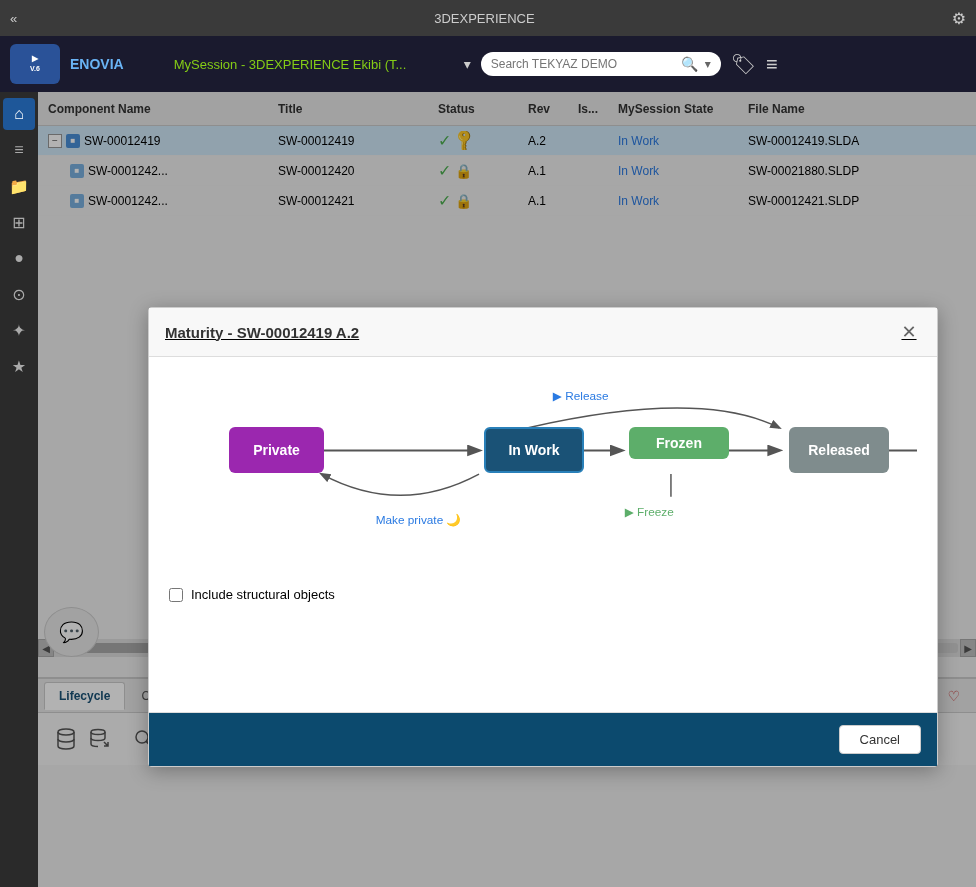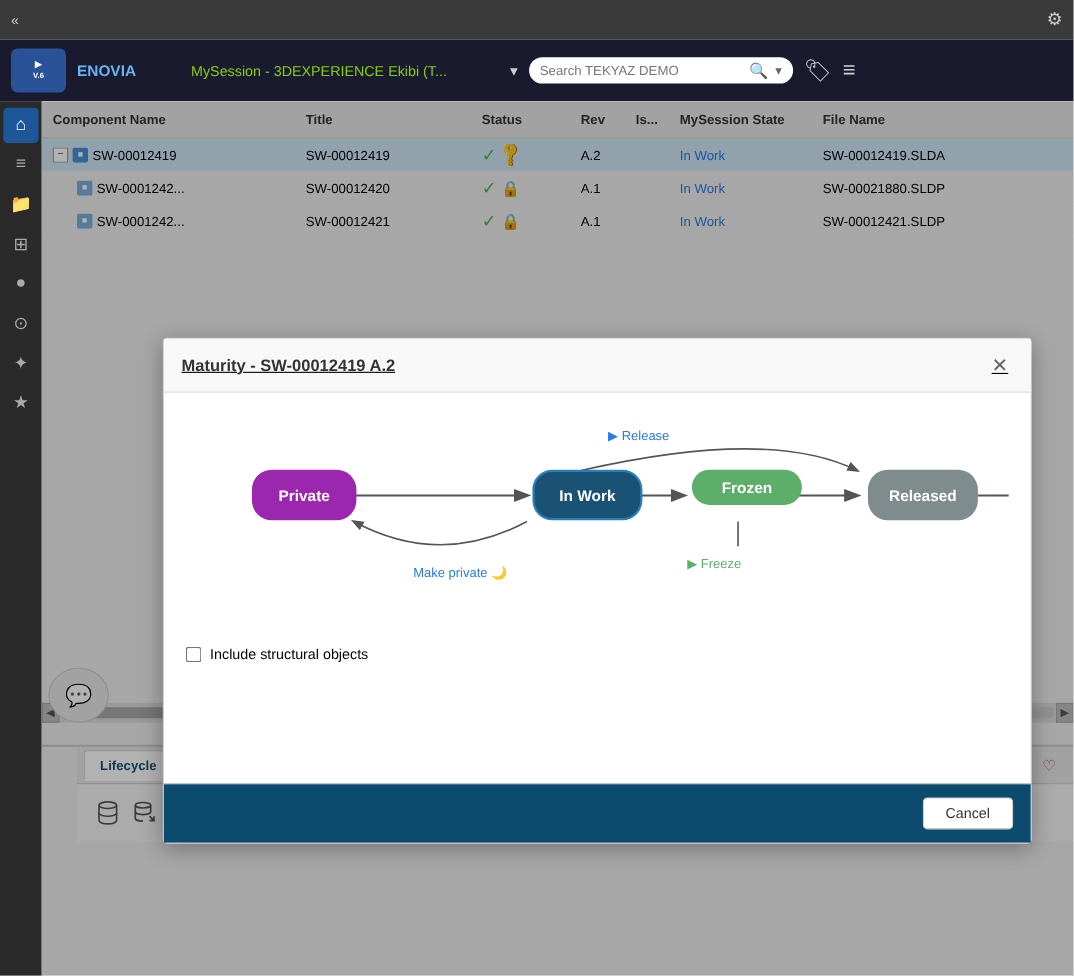--- a/index.html
+++ b/index.html
@@ -121,21 +121,21 @@
       width: 24px; height: 24px; cursor: pointer; color: #666; font-size: 18px;
       display: flex; align-items: center; justify-content: center;
     }
     .modal-body { flex: 1; padding: 20px; overflow: hidden; }
 
     
     .workflow-container {
       position: relative; width: 100%; height: 200px;
     }
     .wf-node {
-      position: absolute; border-radius: 18px; display: flex; align-items: center;
+      position: absolute; border-radius: 6px; display: flex; align-items: center;
       justify-content: center; font-size: 14px; font-weight: bold; color: white;
       cursor: pointer;
     }
     .wf-private { background: #9b27af; width: 95px; height: 46px; left: 60px; top: 50px; }
     .wf-inwork { background: #1a5276; width: 100px; height: 46px; left: 315px; top: 50px; border: 2px solid #2980b9; }
     .wf-frozen { background: #5dae6a; width: 100px; height: 32px; left: 460px; top: 50px; }
     .wf-released { background: #7f8c8d; width: 100px; height: 46px; left: 620px; top: 50px; }
 
     
     .workflow-svg { position: absolute; top: 0; left: 0; width: 100%; height: 100%; pointer-events: none; }
@@ -159,21 +159,21 @@
       position: absolute; bottom: 210px; left: 38px; width: 938px; height: 18px;
       background: #e0e0e0; display: flex; align-items: center;
     }
     .scroll-btn { width: 16px; height: 18px; background: #c0c0c0; border: 1px solid #aaa; cursor: pointer; display: flex; align-items: center; justify-content: center; font-size: 10px; color: #555; }
     .scroll-track { flex: 1; height: 10px; background: #d0d0d0; margin: 0 2px; border-radius: 3px; }
     .scroll-thumb { width: 70%; height: 100%; background: #aaa; border-radius: 3px; }
 
     
     #bottom-panel {
       position: absolute; bottom: 0; left: 38px; width: 938px; height: 210px;
-      background: #f0f0f0; border-top: 2px solid #ccc; padding-left: 32px;
+      background: #f0f0f0; border-top: 2px solid #ccc;
     }
     .bottom-tabs {
       display: flex; align-items: center; background: #e8e8e8;
       border-bottom: 1px solid #ccc; height: 34px; padding: 0 6px; gap: 2px;
     }
     .bottom-tab {
       padding: 6px 14px; font-size: 12px; cursor: pointer; border-radius: 3px 3px 0 0;
       color: #555;
     }
     .bottom-tab.active { background: white; color: #1a5276; font-weight: bold; border: 1px solid #ccc; border-bottom: 1px solid white; }
@@ -196,20 +196,21 @@
       background: #e8e8e8; border-radius: 50%; border: 1px solid #ccc;
       display: flex; align-items: center; justify-content: center;
       cursor: pointer; font-size: 20px; color: #888;
     }
   </style>
 </head>
 <body>
 
 <div id="topbar">
   <span style="cursor:pointer;">«</span>
+  <span class="title">3DEXPERIENCE</span>
   <span class="settings-icon">⚙</span>
 </div>
 
 <div id="navbar">
   <div class="nav-logo">
     <div>▶<br><span style="font-size:7px;">V.6</span></div>
   </div>
   <span class="nav-brand">ENOVIA</span>
   <span class="nav-session">MySession - 3DEXPERIENCE Ekibi (T...</span>
   <span class="nav-chevron">▾</span>

